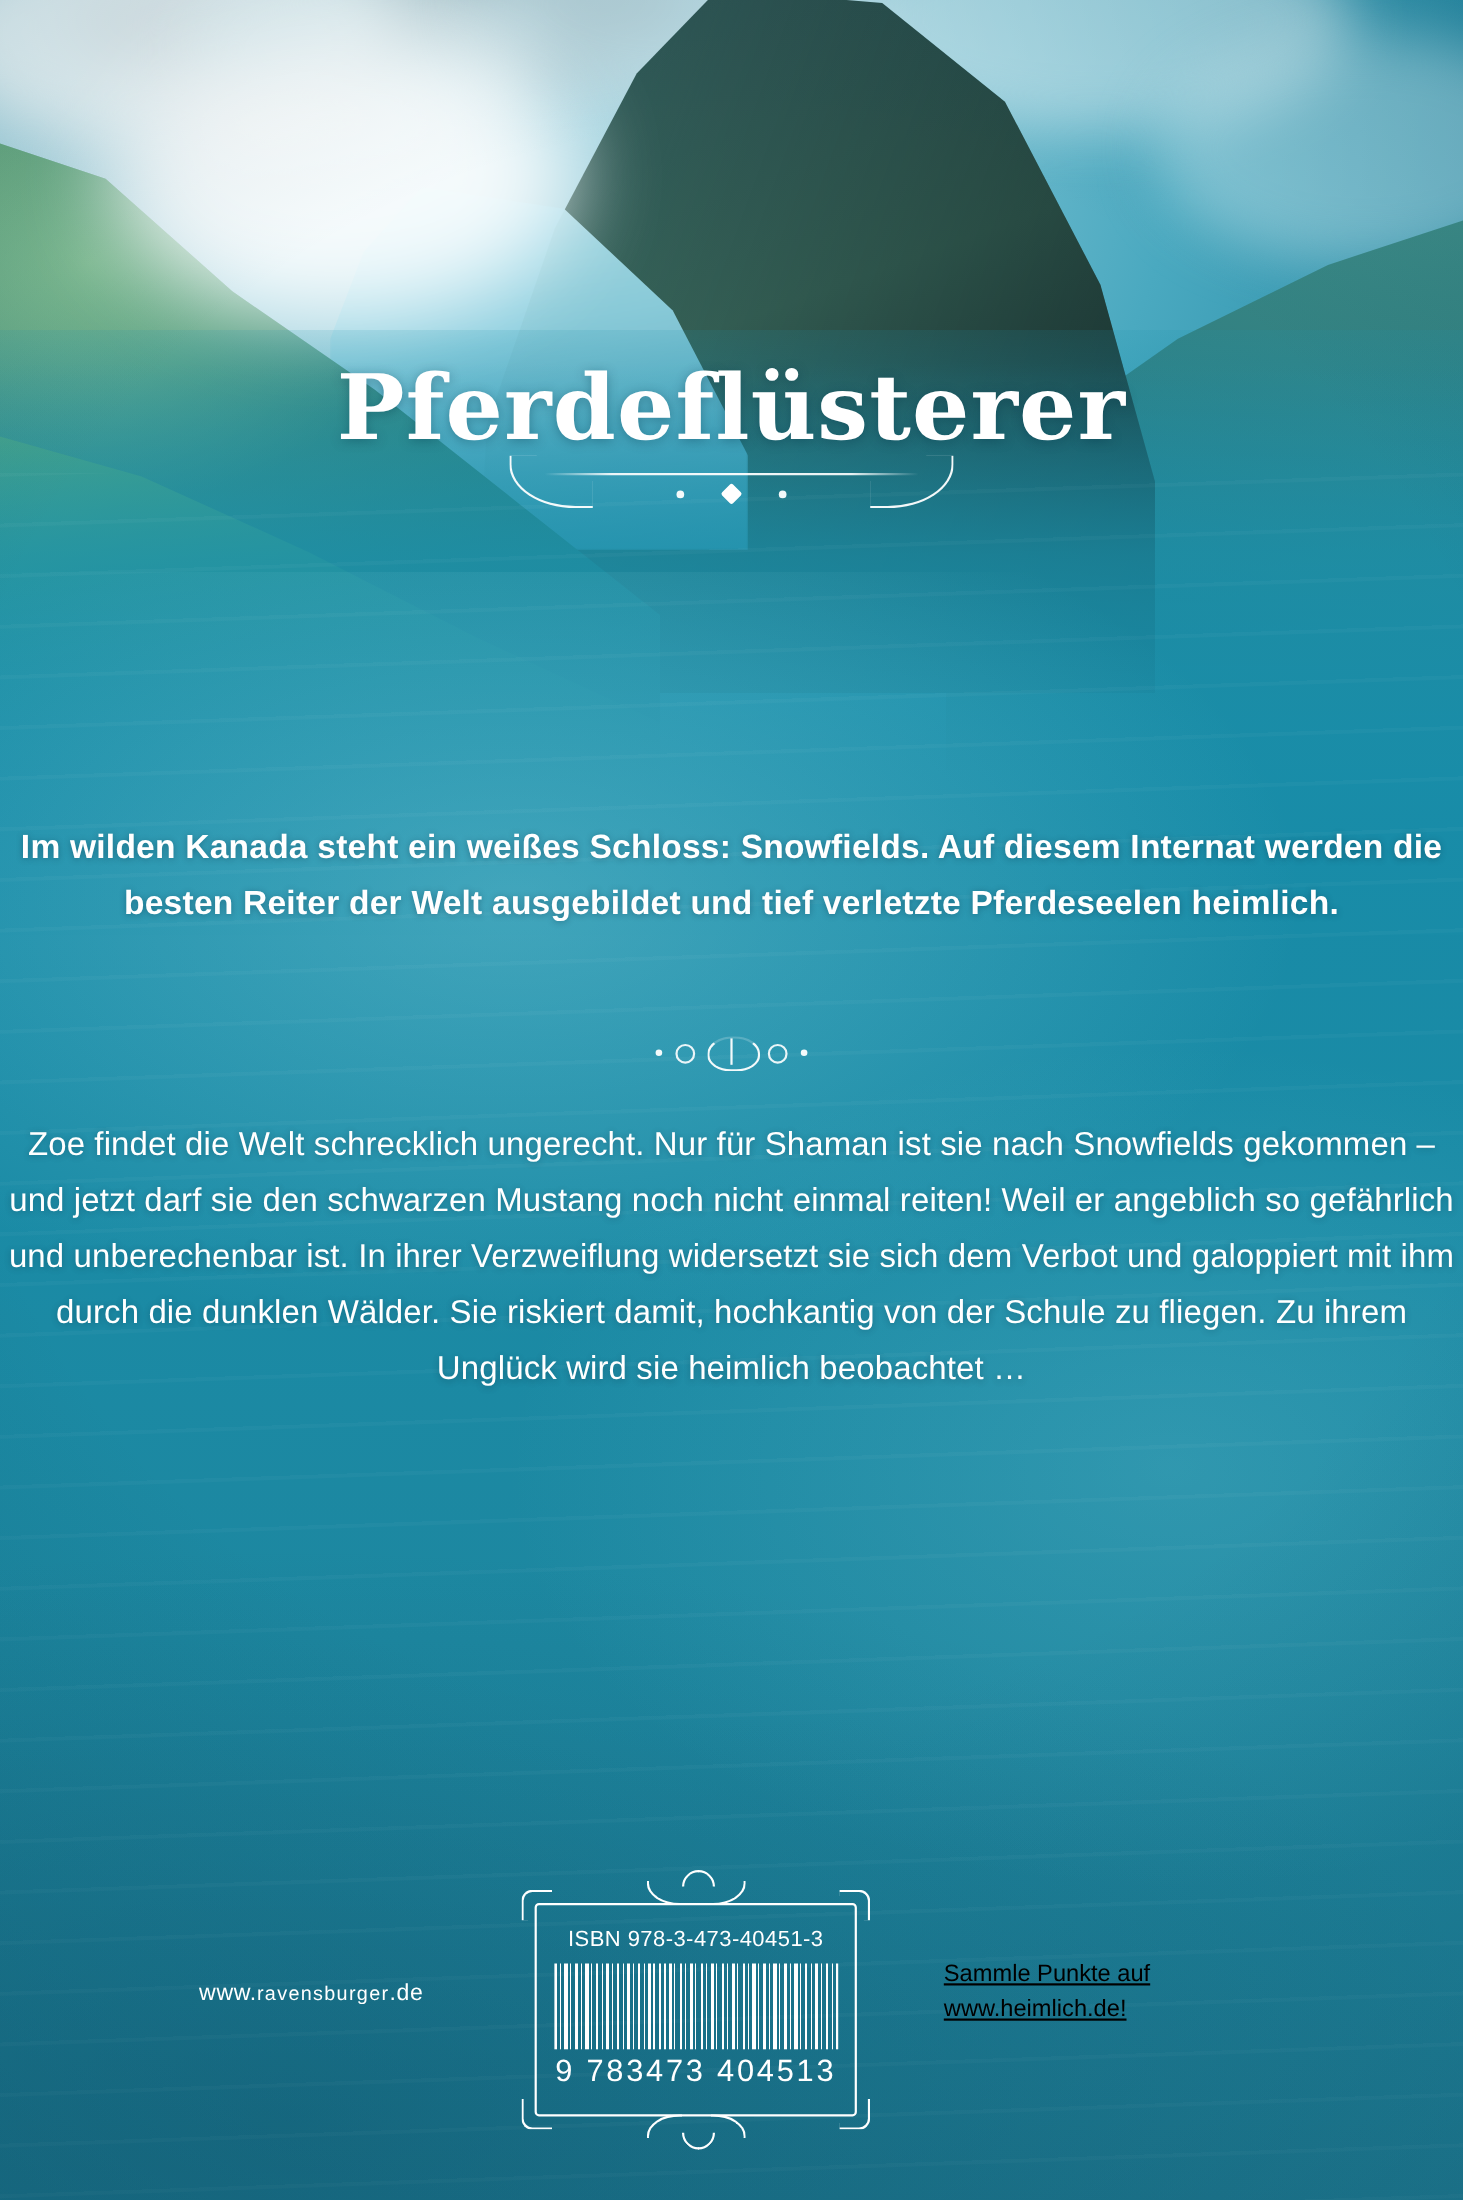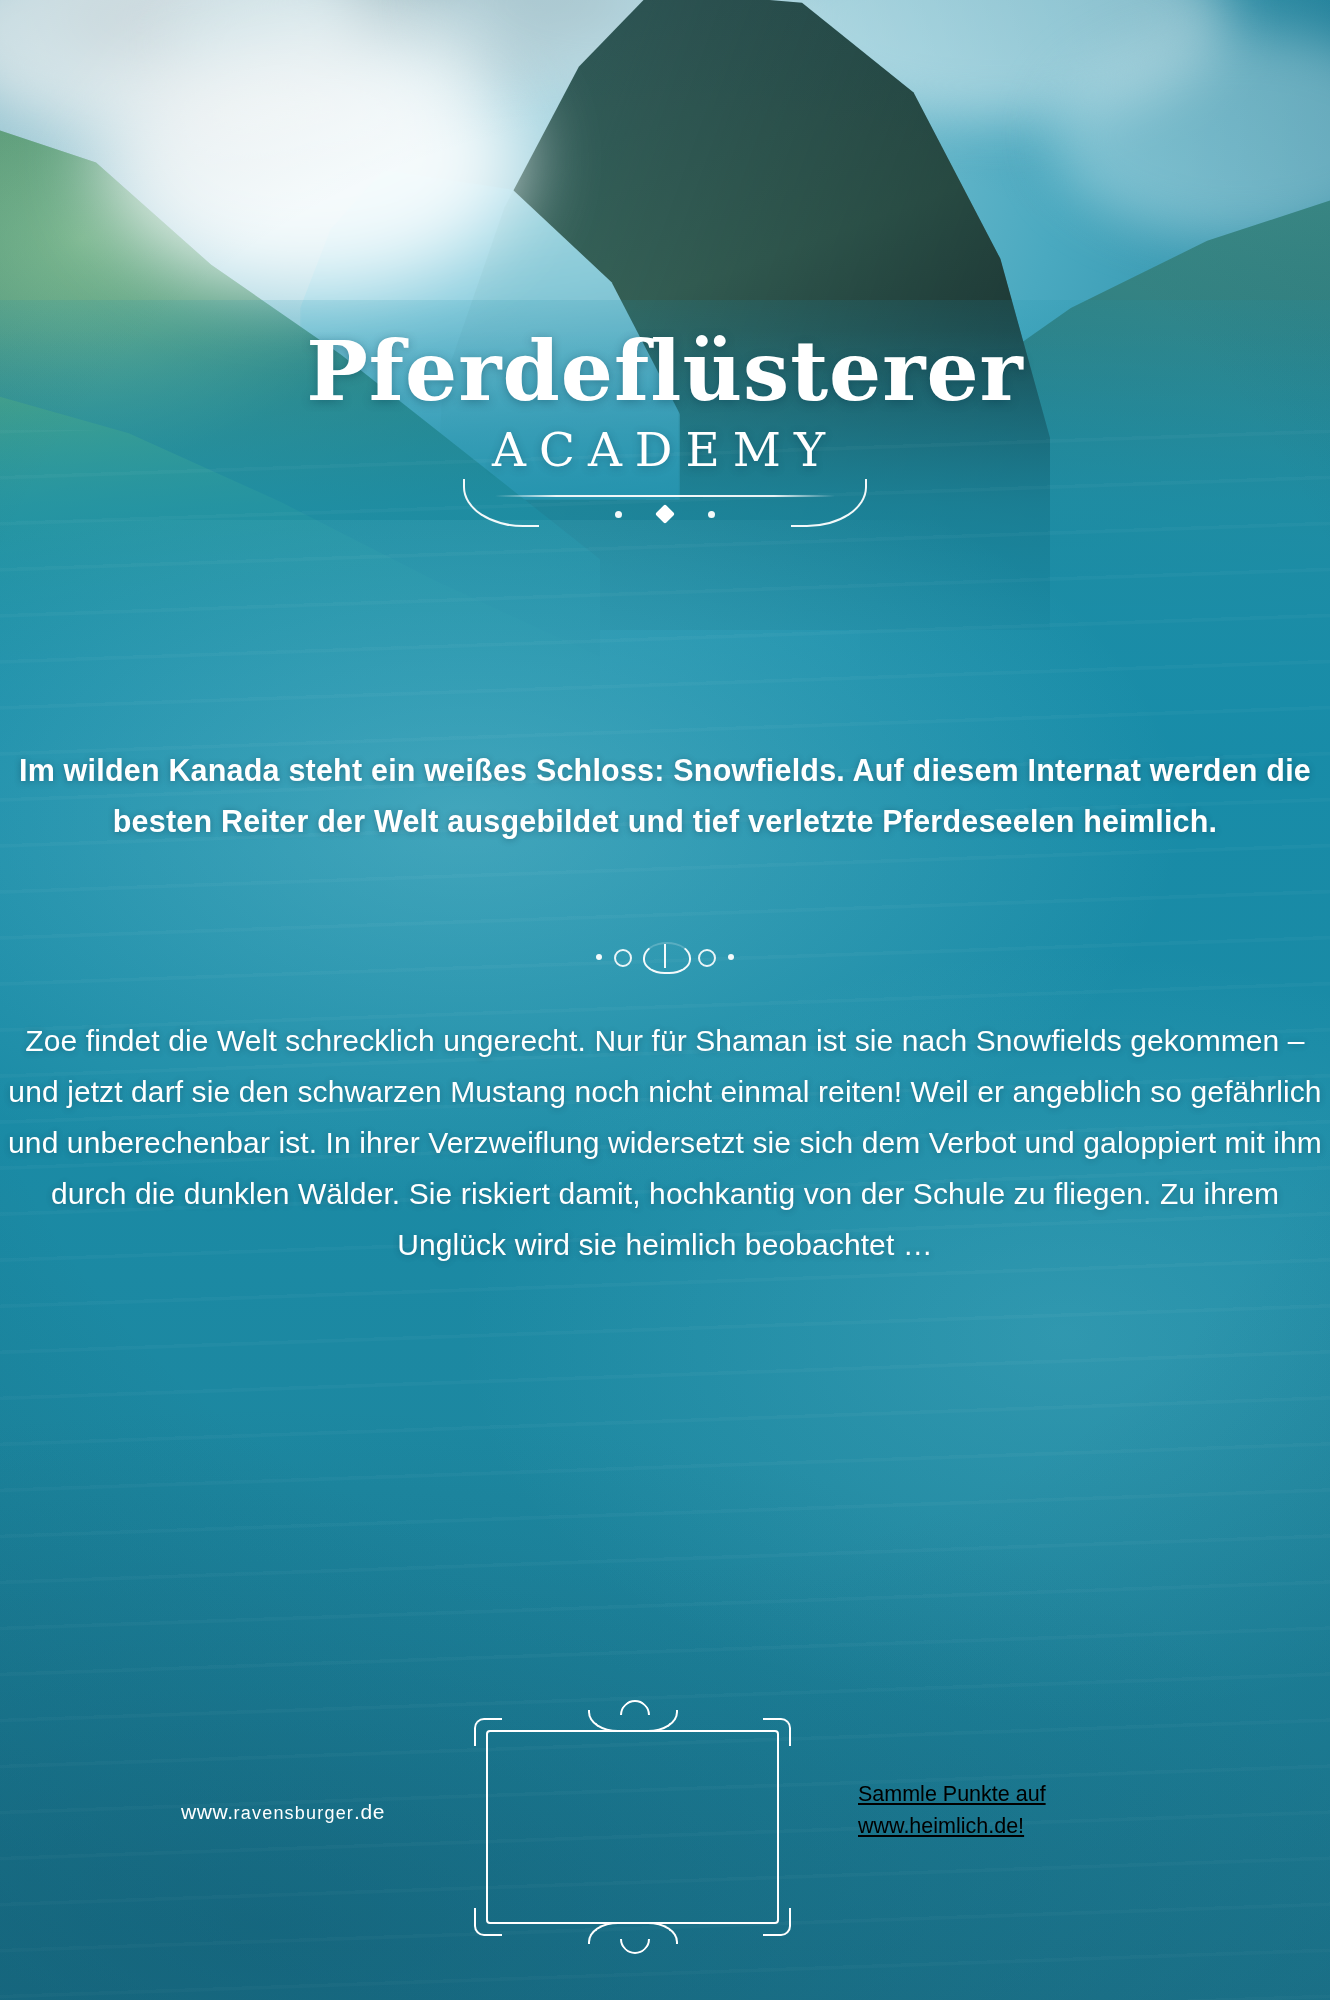--- a/index.html
+++ b/index.html
@@ -476,21 +476,20 @@
   <div class="haze"></div>
   <div class="bg-water"></div>
   <div class="bg-water-sheen"></div>
   <div class="bg-bands"></div>
   <div class="vignette"></div>
 
   <div class="content">
 
     <div class="logo">
       <div class="logo-title">Pferdeflüsterer</div>
-      <div class="logo-sub">ACADEMY</div>
       <div class="logo-flourish">
         <div class="line"></div>
         <div class="curl-l"></div>
         <div class="curl-r"></div>
         <div class="dot-l"></div>
         <div class="dot-r"></div>
         <div class="diamond"></div>
       </div>
     </div>
 
@@ -524,20 +523,25 @@
           <div class="petal"></div>
           <div class="wing-l"></div>
           <div class="wing-r"></div>
         </div>
         <div class="orn-bottom">
           <div class="petal"></div>
           <div class="wing-l"></div>
           <div class="wing-r"></div>
         </div>
 
+        <div class="isbn-inner">
+          <div class="isbn-text">ISBN 978-3-473-40451-3</div>
+          <div class="barcode"></div>
+          <div class="barcode-digits">9 783473 404513</div>
+        </div>
       </div>
 
       <div class="antolin">
         <div>Sammle Punkte auf</div>
         <div>www.heimlich.de!</div>
       </div>
 
     </div>
   </div>
 </div>

